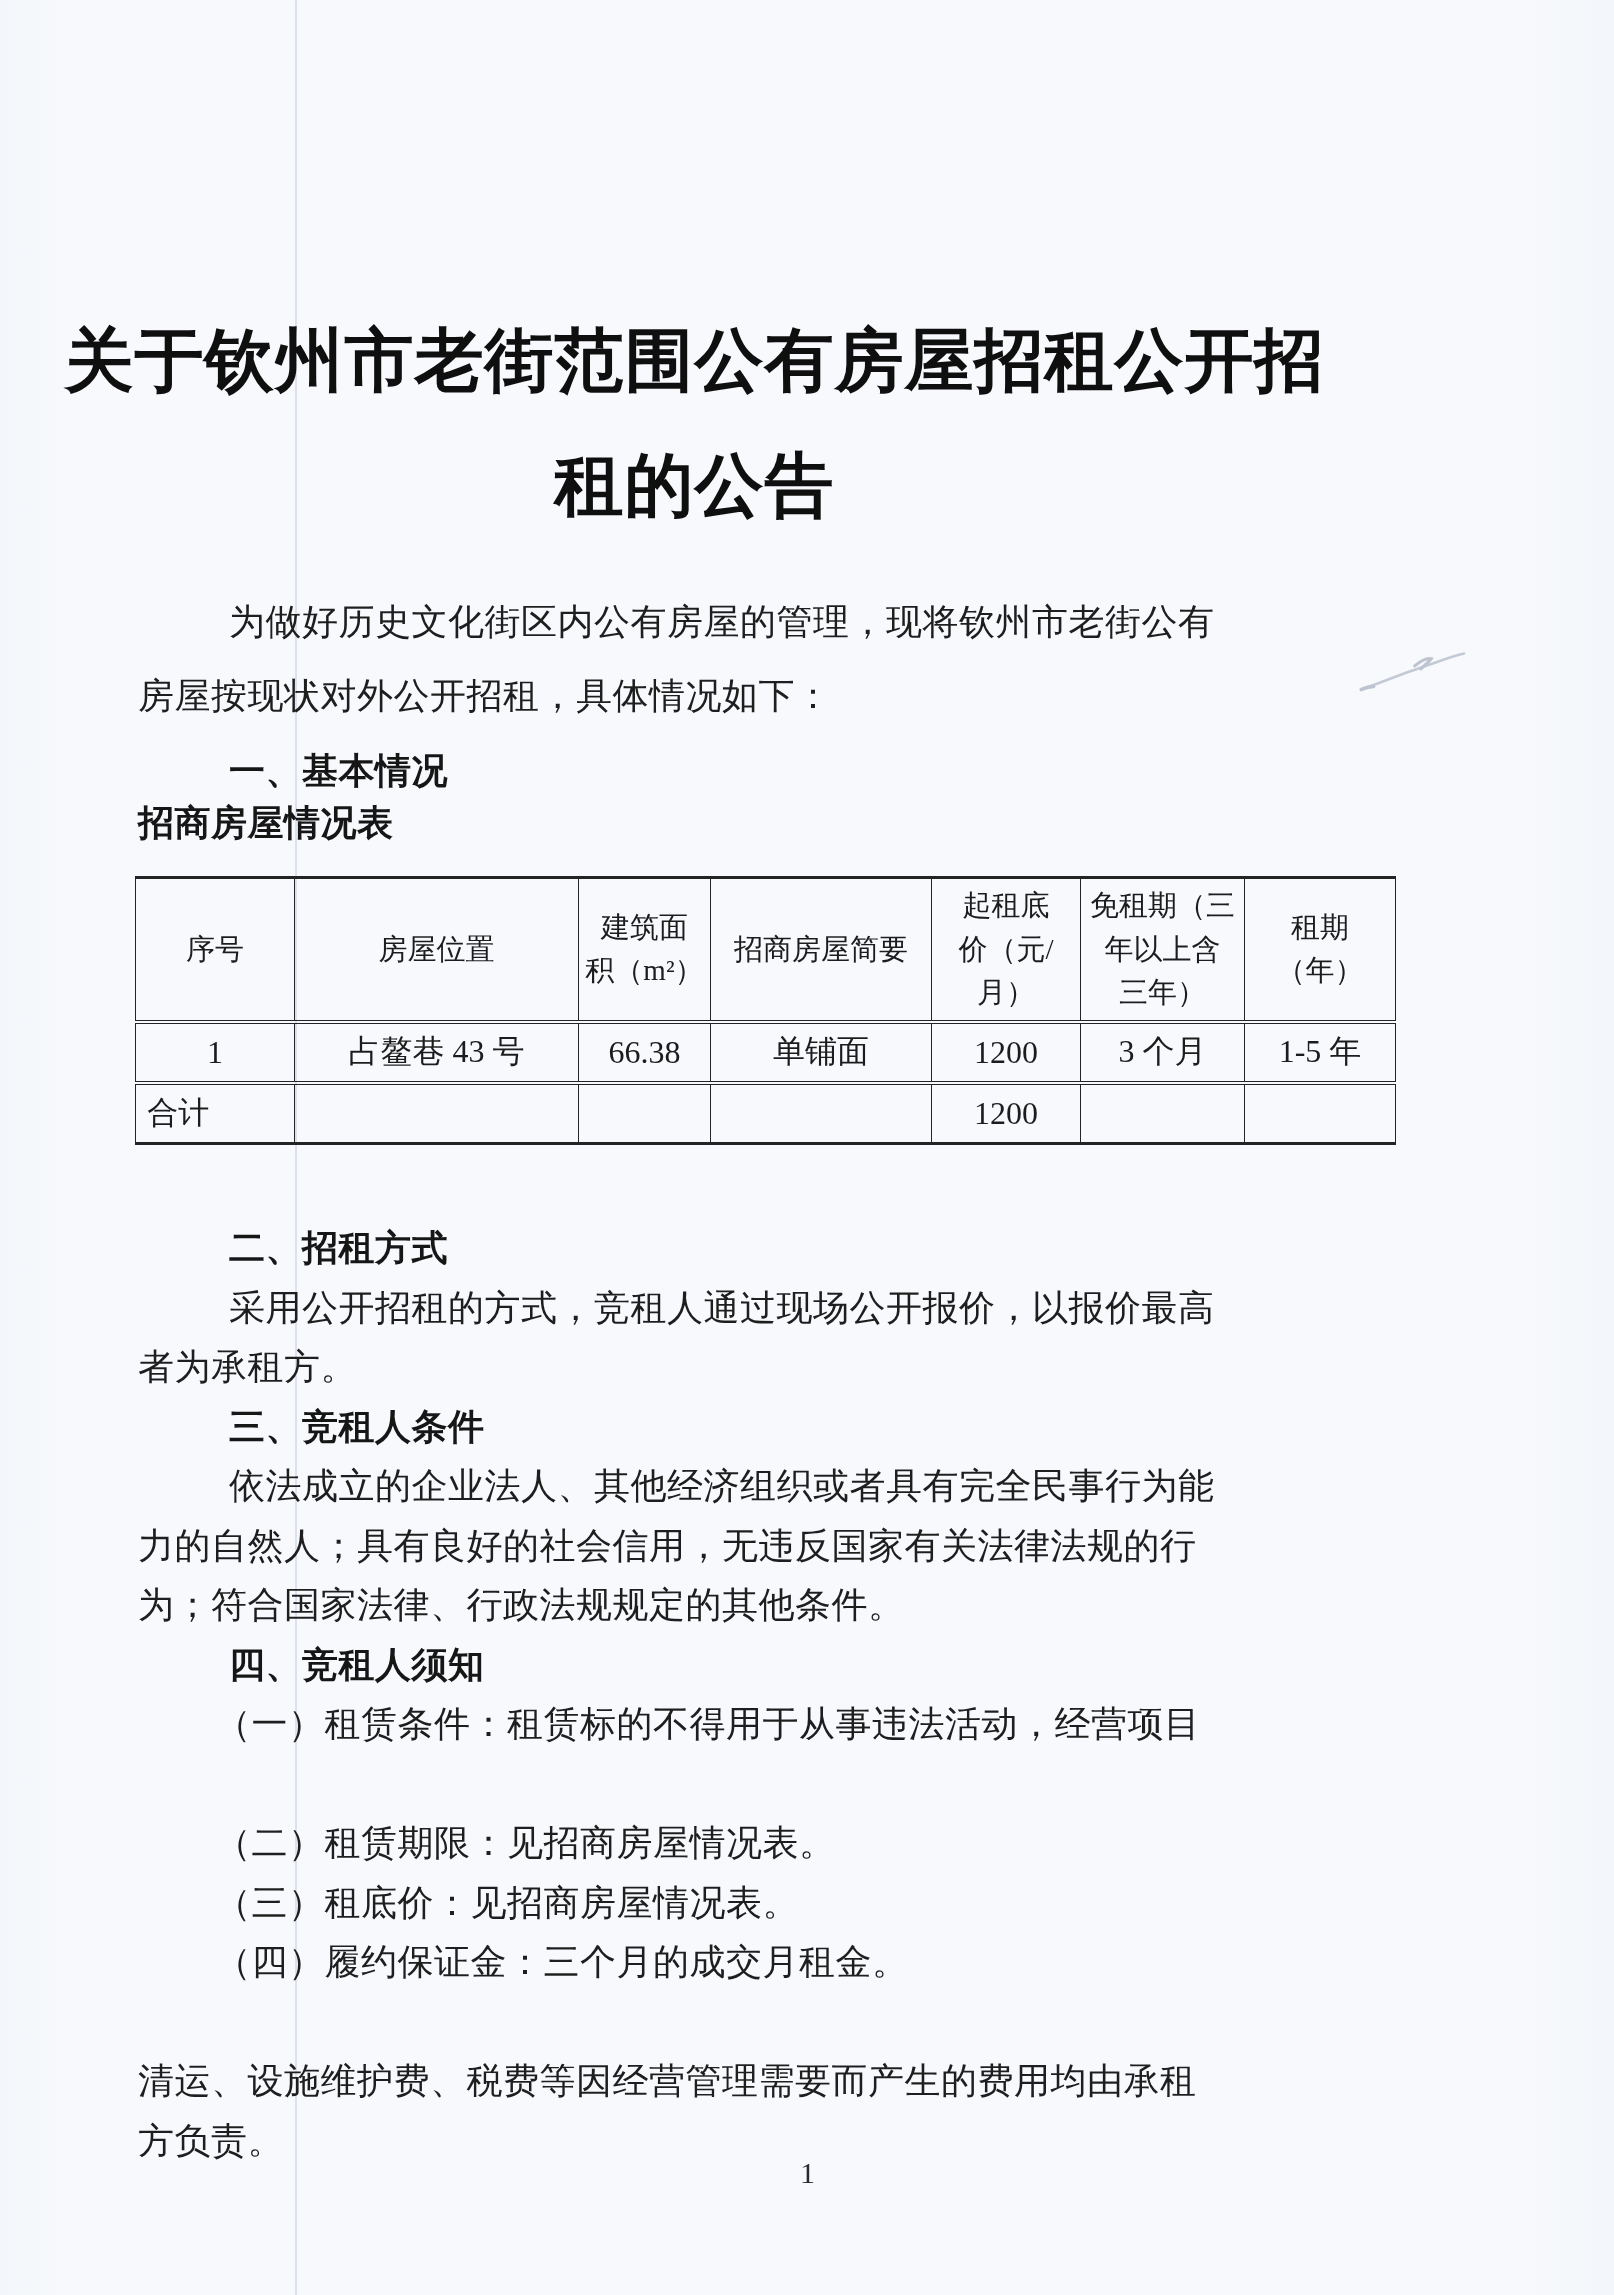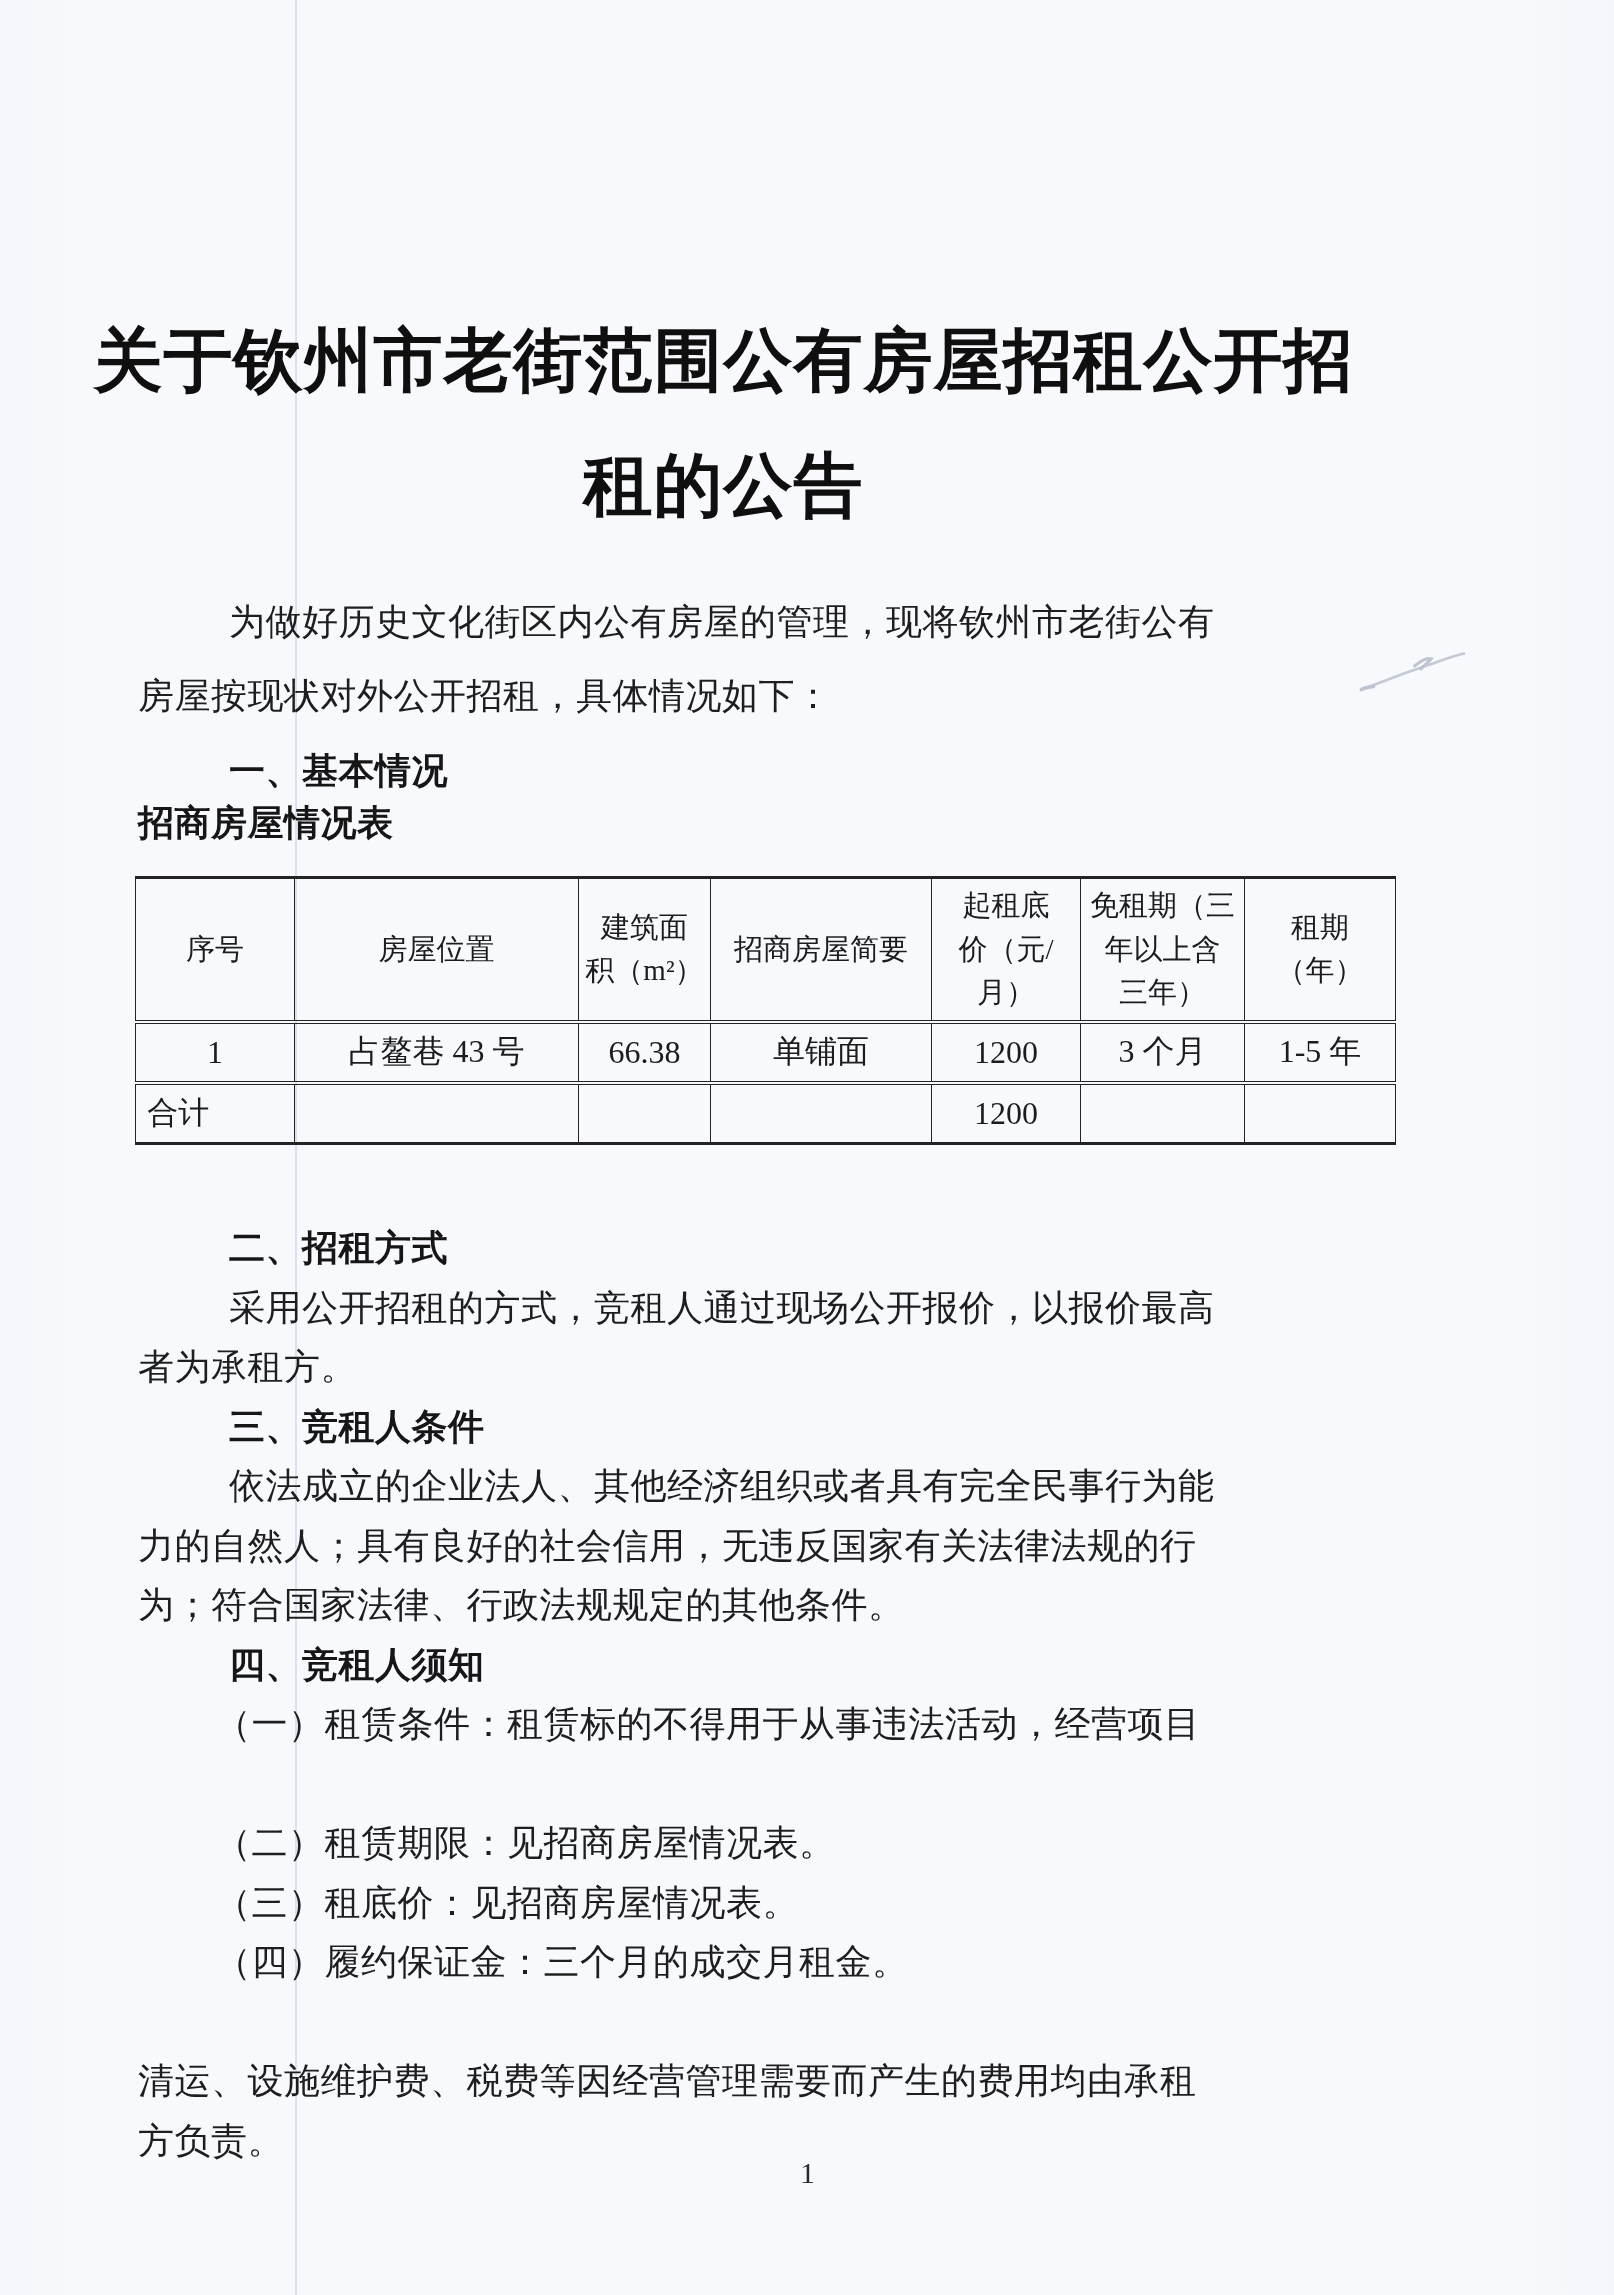--- a/index.html
+++ b/index.html
@@ -25,21 +25,20 @@
   }
   .title-line{
     position:absolute;left:0;width:1389px;
     text-align:center;
     font-family:"Liberation Sans",sans-serif;
     font-weight:900;
     font-size:69px;
     letter-spacing:1px;
     color:#0f0f0f;
     white-space:nowrap;
-    margin-left:29px;
   }
   .line{
     position:absolute;
     font-size:36px;
     line-height:1.3;
     letter-spacing:0.5px;
     white-space:nowrap;
     color:#1e1e1e;
   }
   .indent{left:229px;}

